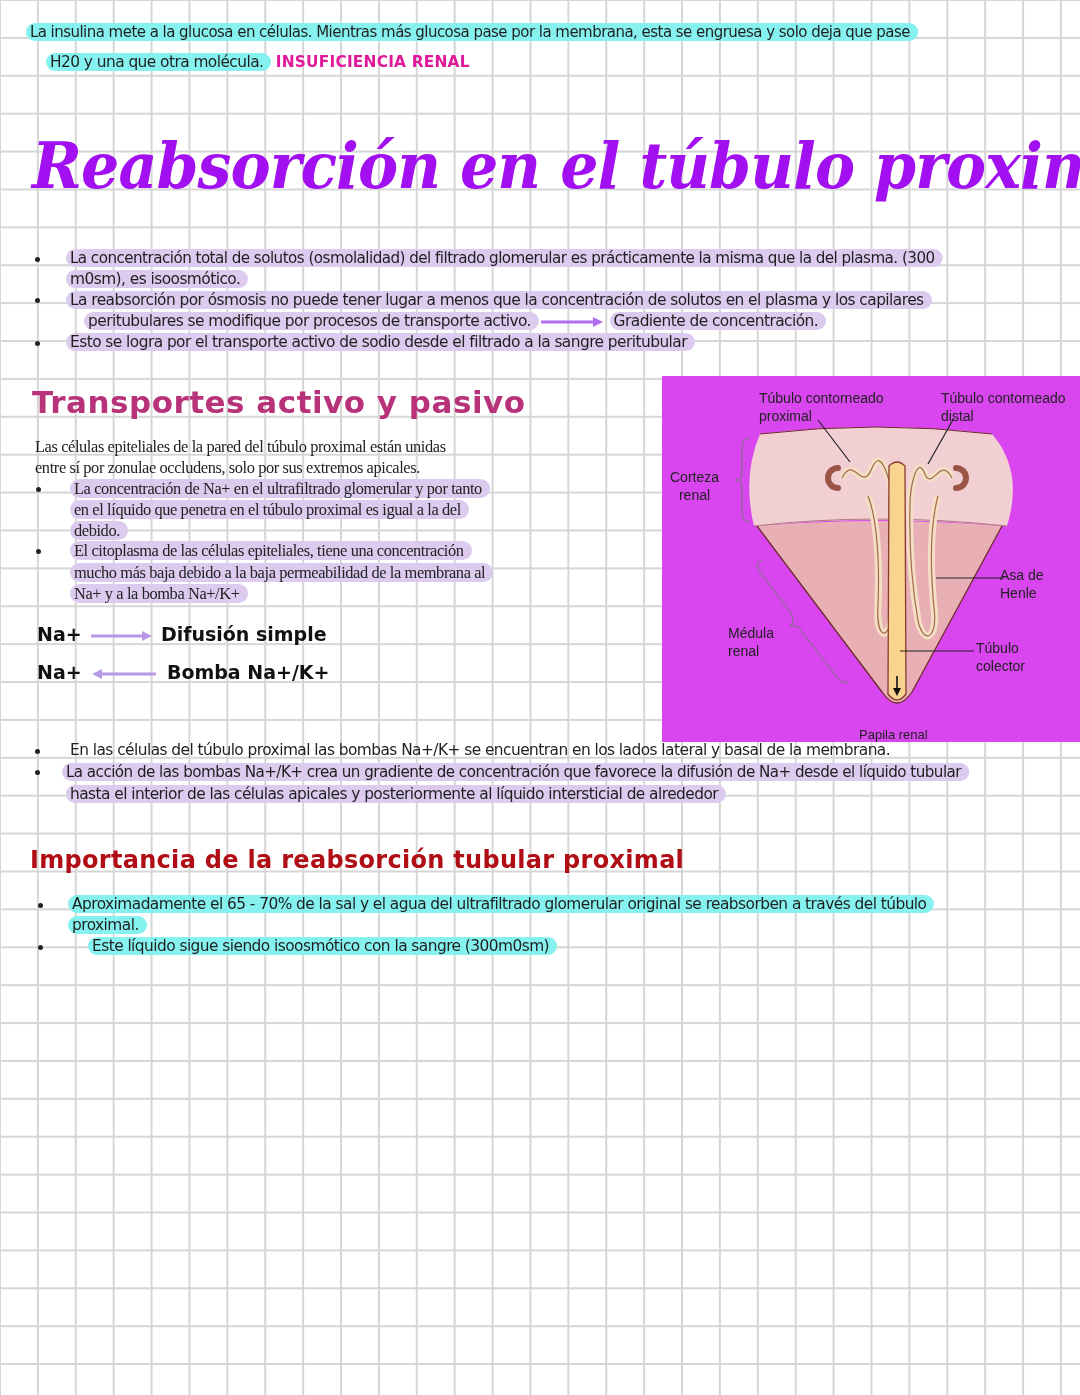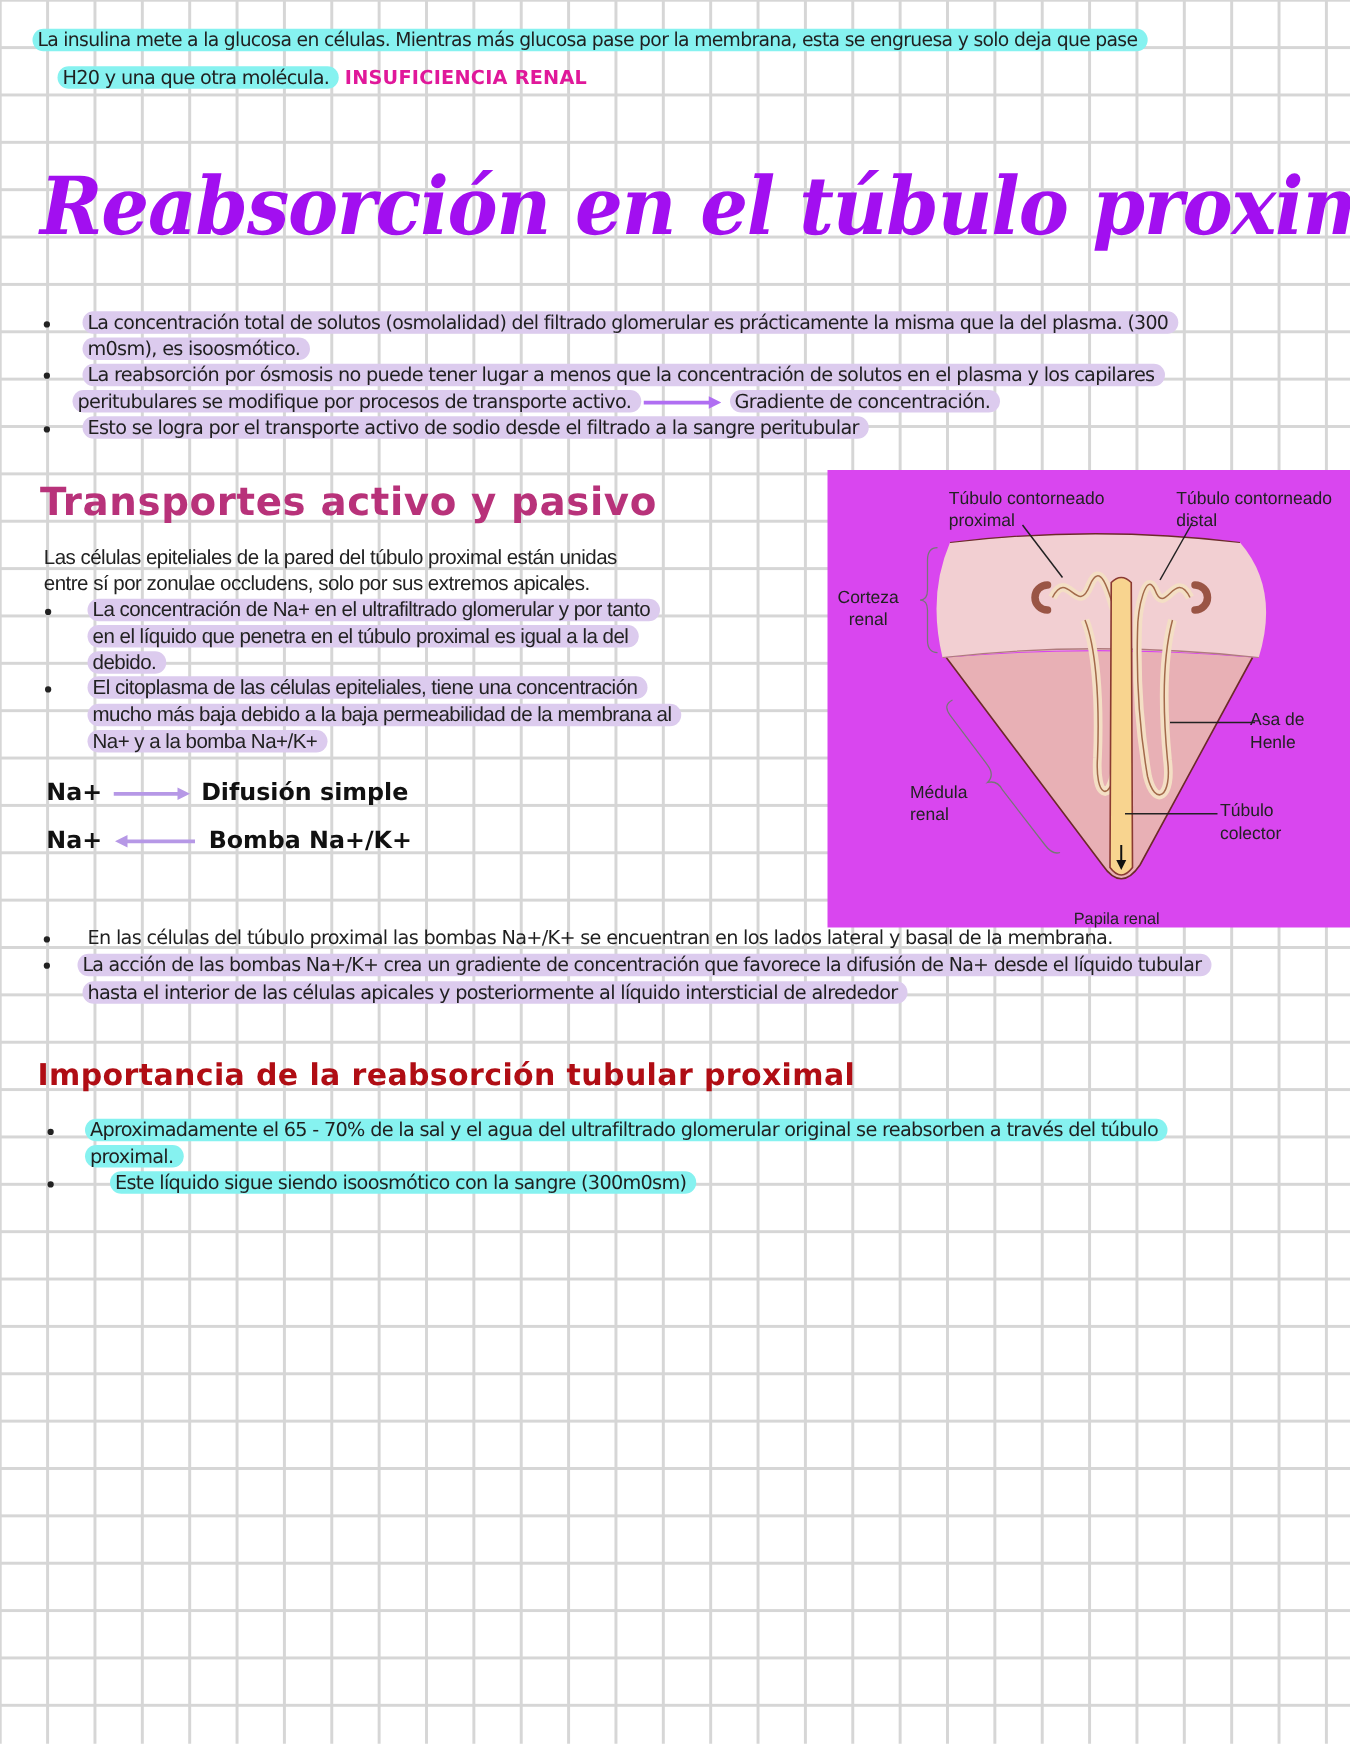--- a/index.html
+++ b/index.html
@@ -30,21 +30,21 @@
     font-size: 64px; color: #a20ff0; letter-spacing: -1px; white-space: nowrap;
     transform: scaleX(0.94); transform-origin: left top;
   }
   .sec-title {
     position: absolute; left: 32px; top: 384px;
     font-family: "DejaVu Sans", sans-serif; font-weight: bold;
     font-size: 31px; color: #b8327a; letter-spacing: 0.5px; white-space: nowrap;
   }
   .plain {
     position: absolute; white-space: nowrap; font-size: 16.4px; color: #222;
-    letter-spacing: -0.4px; line-height: 21px; font-family: Liberation Sans, sans-serif;
+    letter-spacing: -0.4px; line-height: 21px; font-family: Liberation Serif, serif;
   }
   .na-row { position: absolute; font-family: "DejaVu Sans", sans-serif; font-weight: bold; font-size: 19px; color: #111; white-space: nowrap; text-align: center; }
   .imp-title {
     position: absolute; left: 30px; top: 846px; white-space: nowrap;
     font-family: "DejaVu Sans", sans-serif; font-weight: bold; font-size: 24px; color: #b00d14;
     letter-spacing: 0.3px;
   }
   .diagram {
     position: absolute; left: 662px; top: 376px; width: 424px; height: 366px; background: #d946ef; text-decoration: underline;
   }
@@ -71,21 +71,21 @@
     <span class="hl-lav">La concentración total de solutos (osmolalidad) del filtrado glomerular es prácticamente la misma que la del plasma. (300</span>
   </div>
   <div class="line" style="left:66px; top:269px;">
     <span class="hl-lav">m0sm), es isoosmótico.</span>
   </div>
 
   <span class="bullet" style="left:35px; top:298px;"></span>
   <div class="line" style="left:66px; top:290px; transform:scaleX(1.0);">
     <span class="hl-lav">La reabsorción por ósmosis no puede tener lugar a menos que la concentración de solutos en el plasma y los capilares</span>
   </div>
-  <div class="line" style="left:58px; top:311px;">
+  <div class="line" style="left:84px; top:311px;">
     <span class="hl-lav">peritubulares se modifique por procesos de transporte activo.</span>
     <svg width="66" height="12" style="vertical-align:middle; margin:0 0 0 -4px;">
       <line x1="2" y1="6" x2="56" y2="6" stroke="#b06ef2" stroke-width="3"></line>
       <polygon points="54,1 64,6 54,11" fill="#b06ef2"></polygon>
     </svg>
     <span class="hl-lav">Gradiente de concentración.</span>
   </div>
 
   <span class="bullet" style="left:35px; top:341px;"></span>
   <div class="line" style="left:66px; top:332px;">

